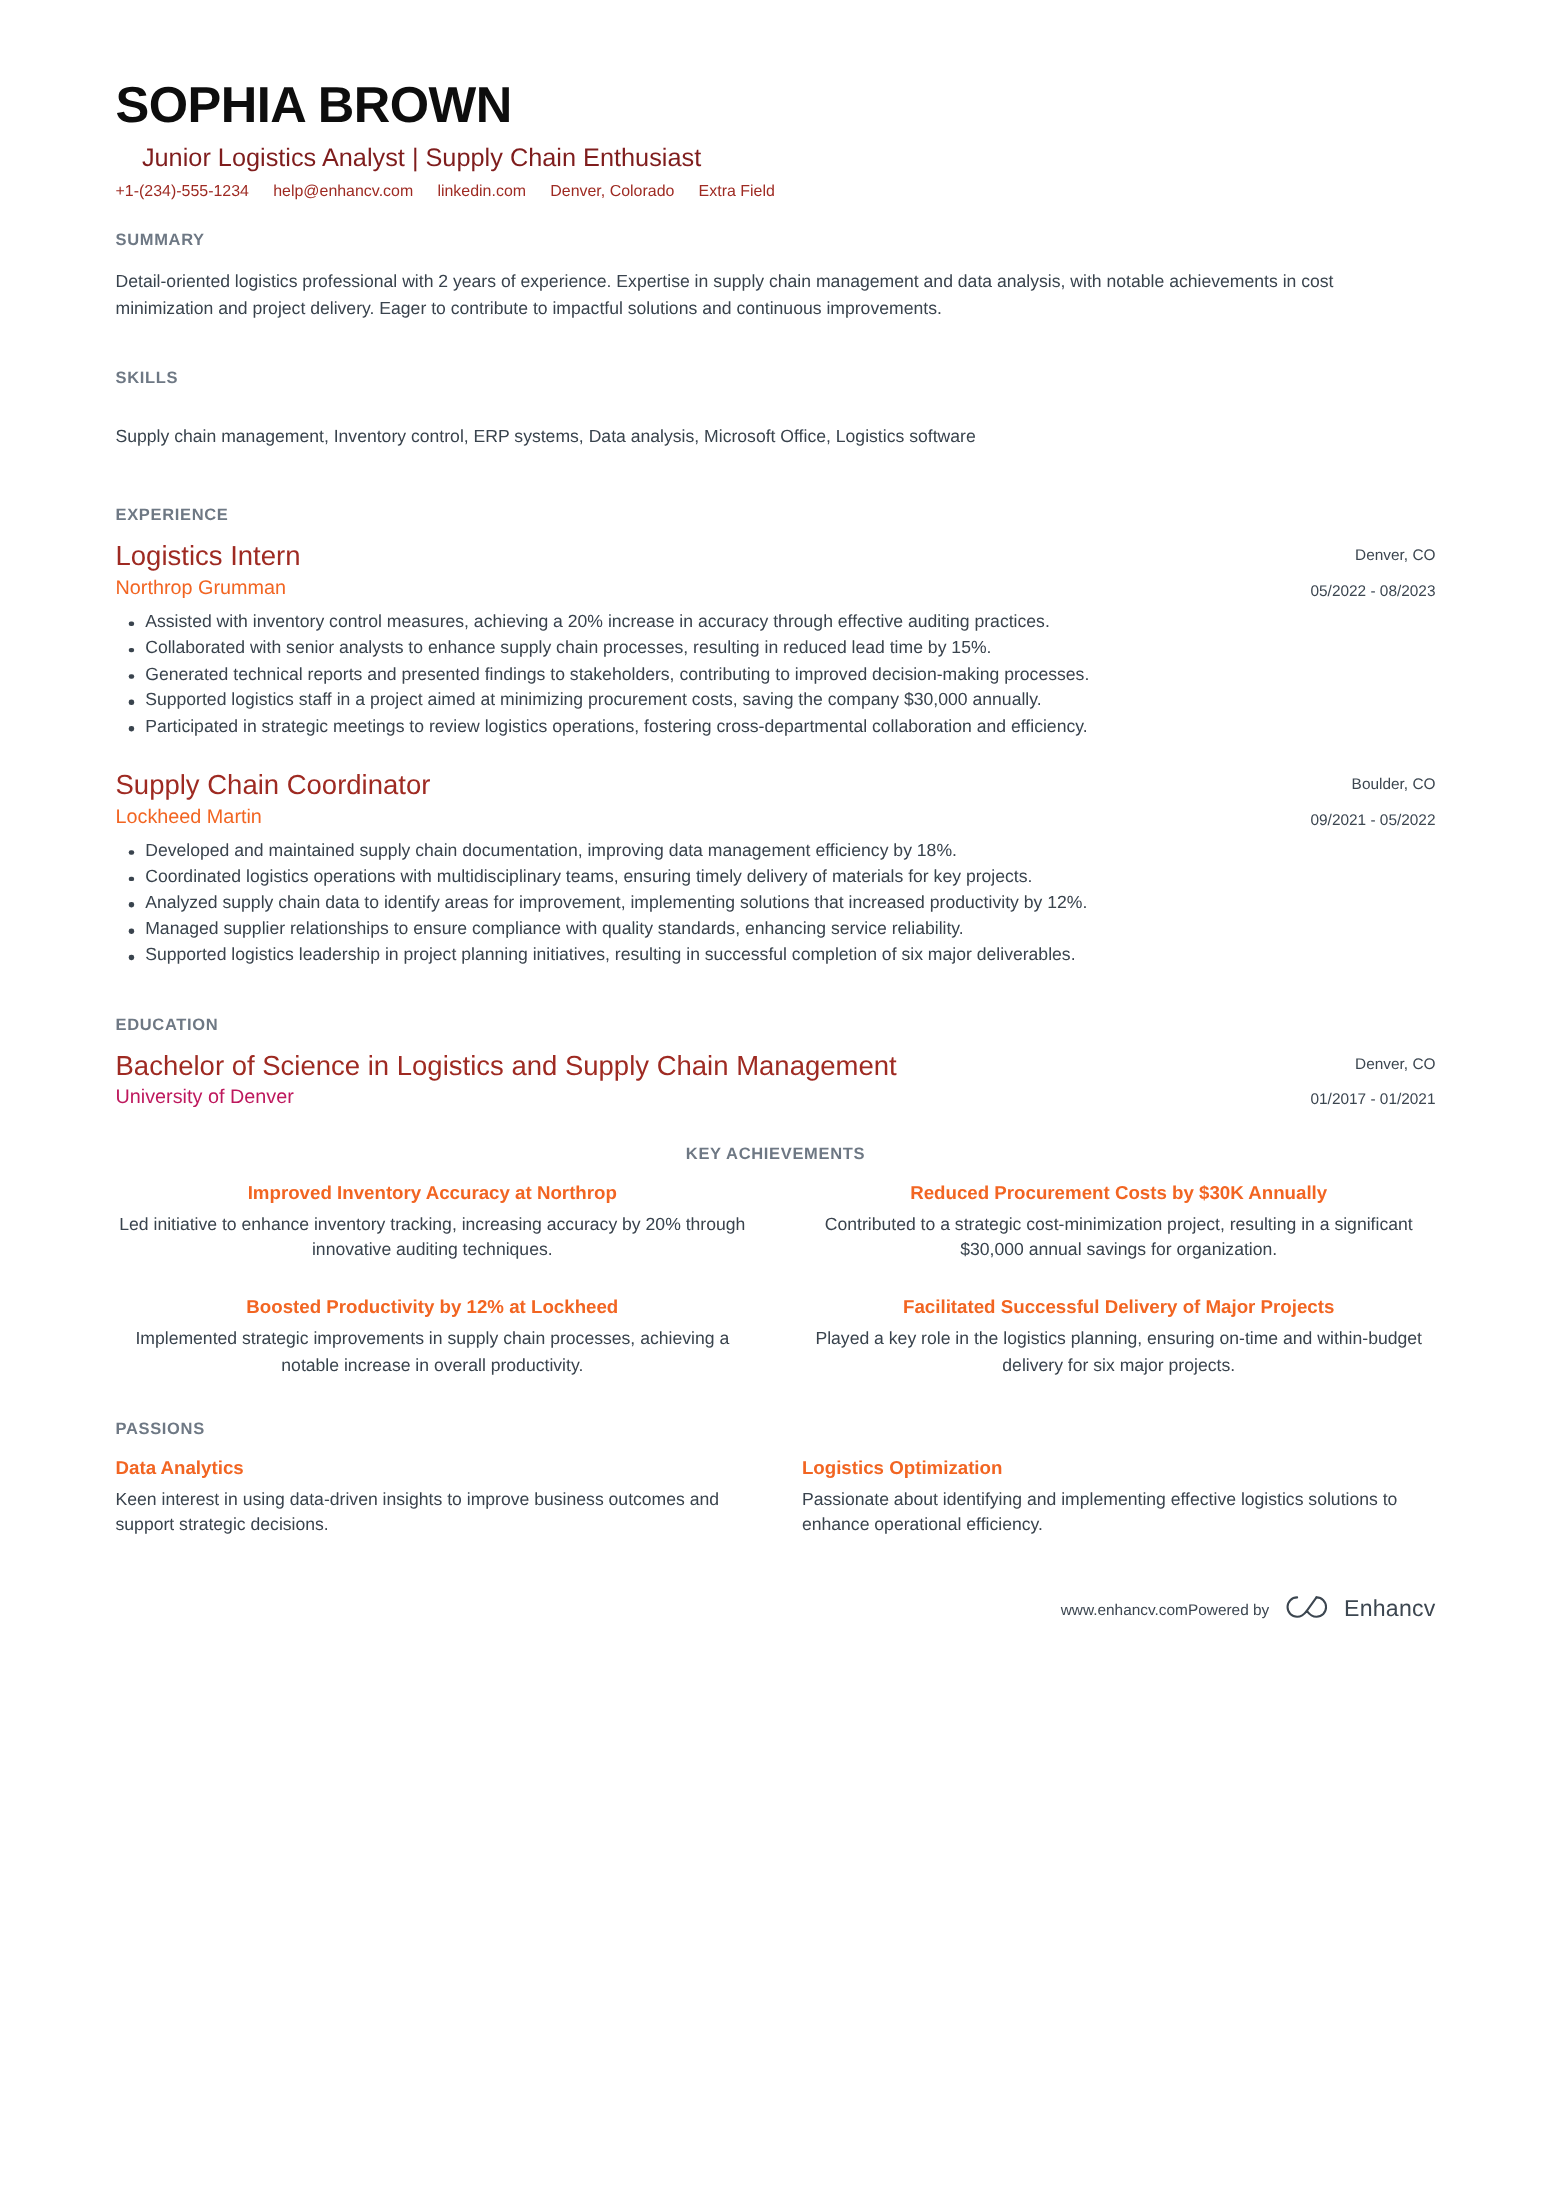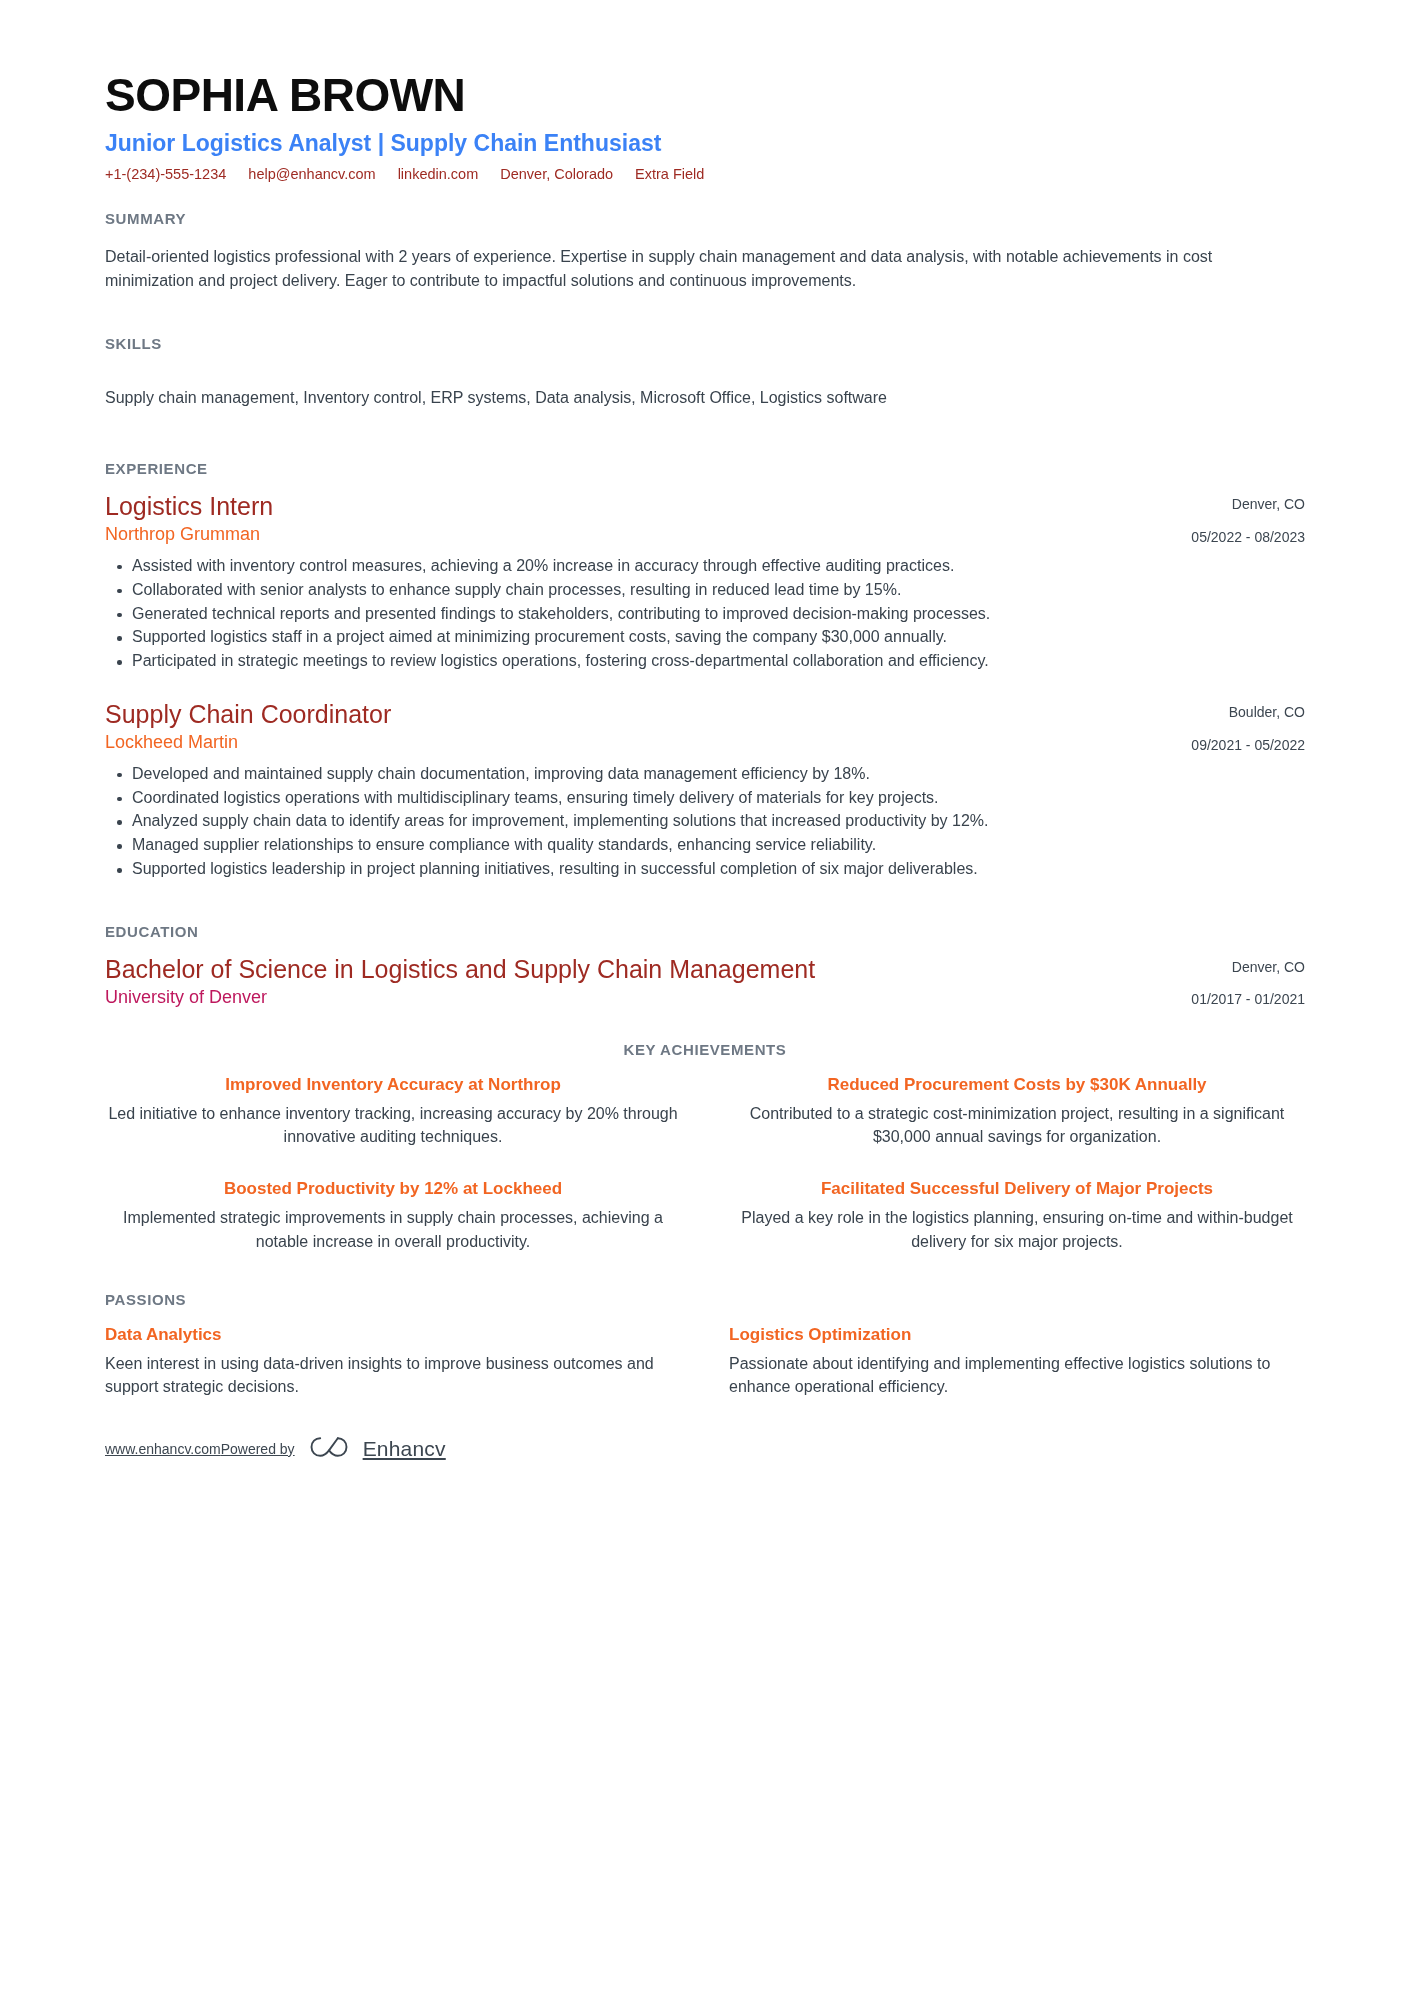--- a/index.html
+++ b/index.html
@@ -31,24 +31,25 @@
     font-size: 46px;
     font-weight: 700;
     letter-spacing: -0.5px;
     color: #0d0d0d;
     line-height: 1.1;
     margin-bottom: 8px;
   }
 
   .headline {
     font-size: 23px;
-    font-weight: 700;
-    color: #3b82f6;
+    font-weight: 400;
+    color: #7f1d1d;
     line-height: 1.25;
     margin-bottom: 9px;
+    margin-left: 24px;
   }
 
   .contact-row {
     display: flex;
     flex-wrap: wrap;
     align-items: baseline;
     gap: 0;
     font-size: 14.5px;
     color: #9e2a22;
     font-weight: 500;
@@ -149,27 +150,26 @@
     font-size: 16px;
     line-height: 1.45;
     color: #39434d;
   }
 
   
   .footer {
     position: absolute;
     left: 105px;
     right: 105px;
-    bottom: 76px;
+    bottom: 62px;
     display: flex;
-    justify-content: flex-start;
+    justify-content: flex-end;
     align-items: center;
     font-size: 14px;
     color: #3c4650;
-    text-decoration: underline;
   }
   .footer-right { display: flex; align-items: center; gap: 12px; }
   .brand-mark { display: block; }
   .brand-name { font-size: 21px; color: #3c4650; letter-spacing: 0.2px; }
 </style>
 </head>
 <body>
 
 <div class="page">
 

